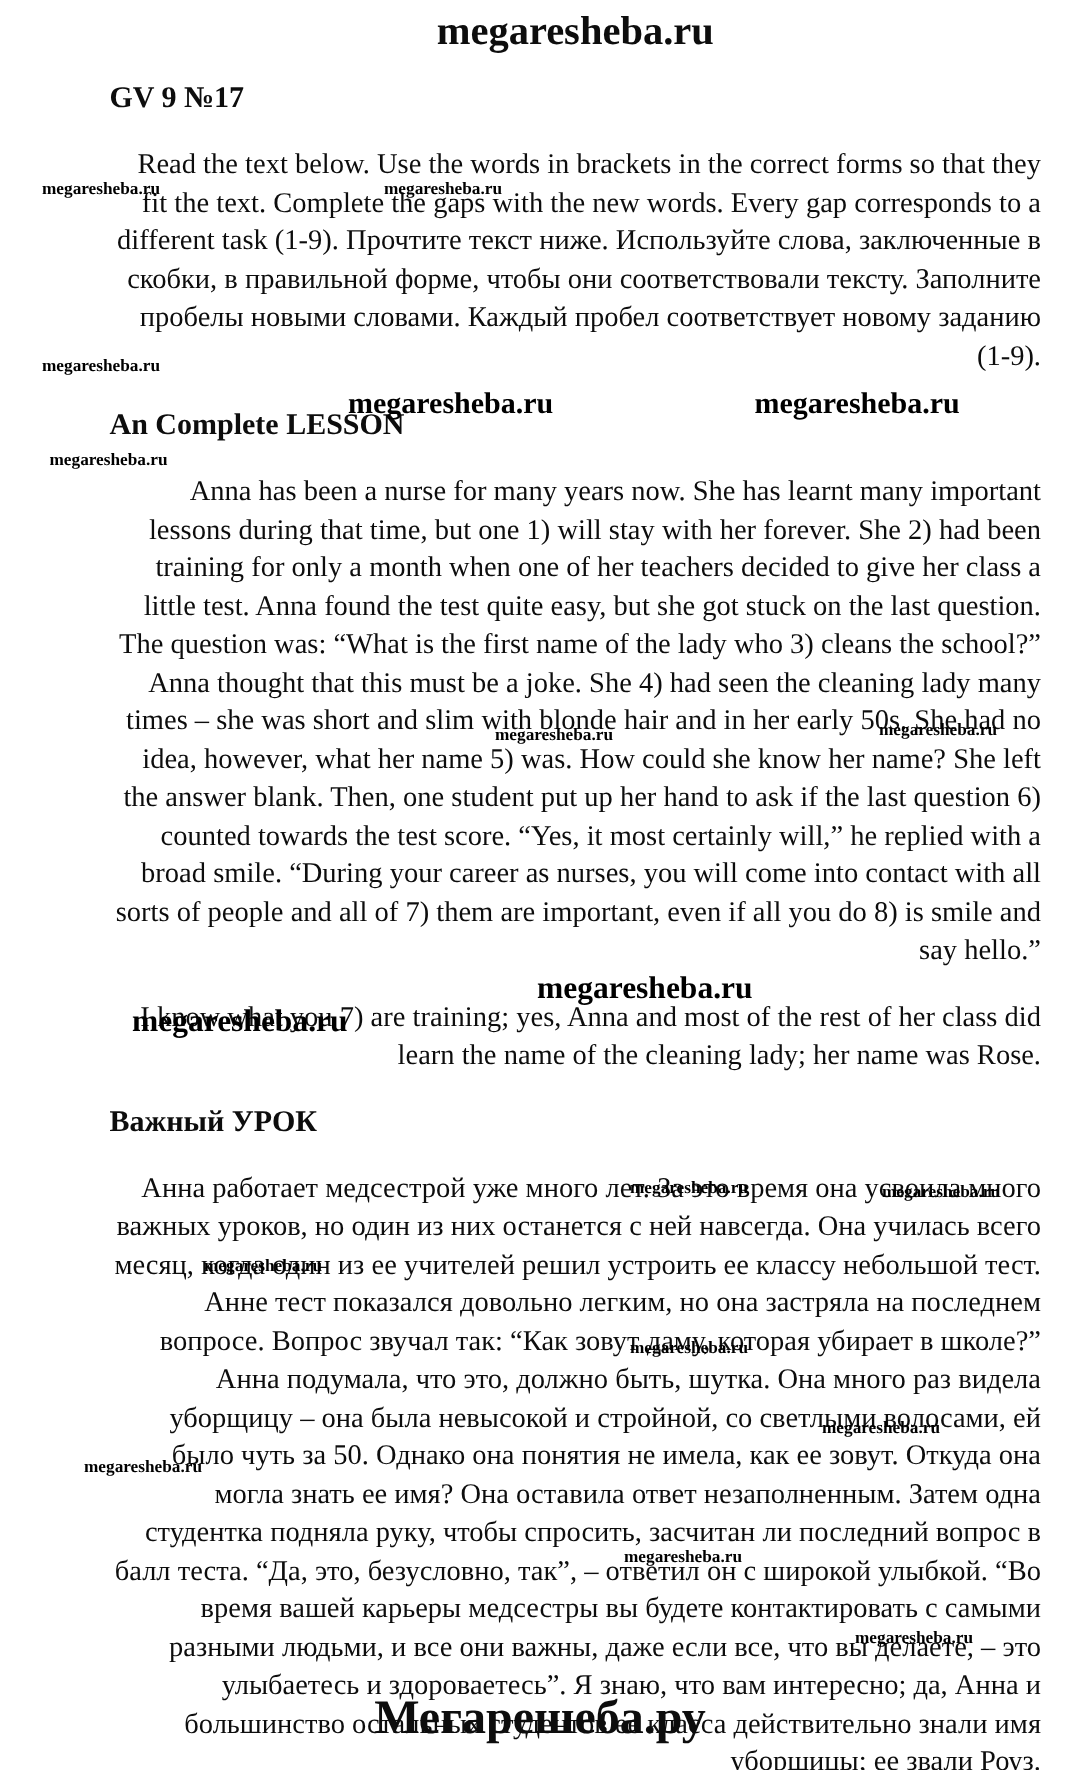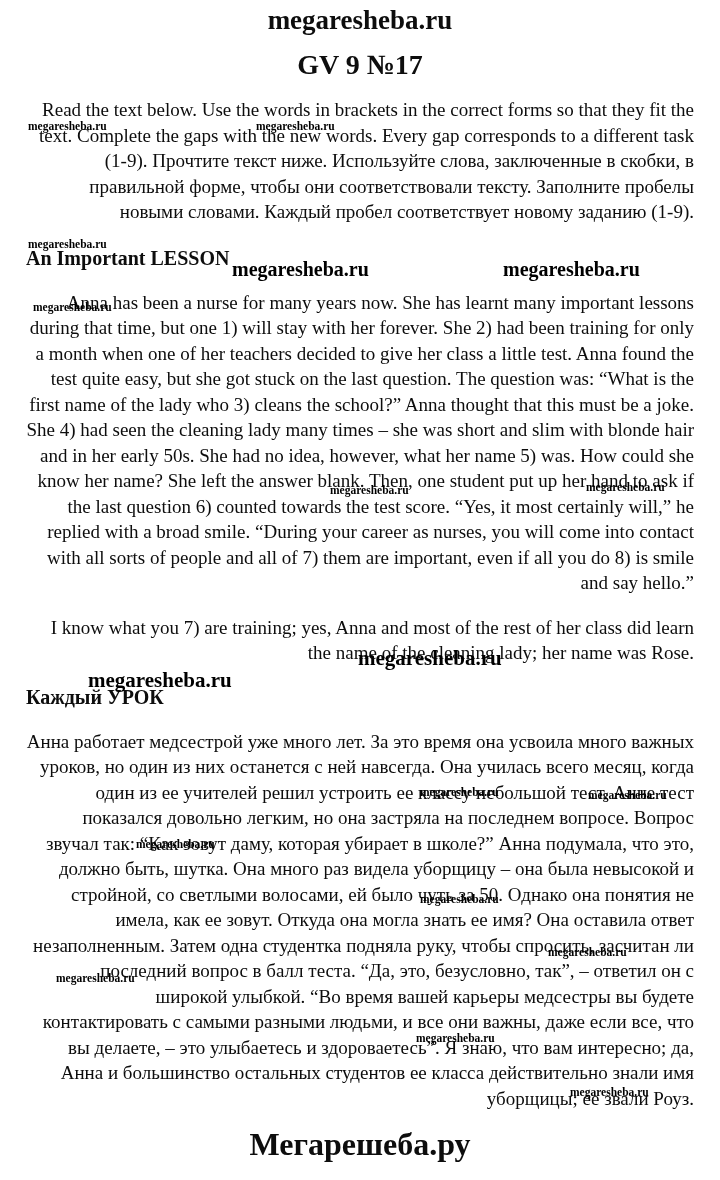--- a/index.html
+++ b/index.html
@@ -6,21 +6,21 @@
   html, body { margin: 0; padding: 0; }
   body {
     width: 720px;
     height: 1180px;
     background: #ffffff;
     color: #0d0d0d;
     font-family: "Liberation Serif", serif;
     position: relative;
     overflow: hidden;
   }
-  .page { position: relative; width: 720px; height: 999px; }
+  .page { position: relative; width: 720px; height: 999px; padding-left: 47px; }
 
   .top-watermark {
     padding-top: 4px;
     text-align: center;
     font-weight: 700;
     font-size: 27px;
     line-height: 1.2;
   }
   .bottom-watermark {
     position: absolute;
@@ -29,23 +29,22 @@
     text-align: center;
     font-weight: 700;
     font-size: 32px;
   }
 
   .content { padding: 0 26px; }
 
   .task-number {
     margin-top: 16px;
     font-weight: 700;
-    font-size: 28px;
+    font-size: 20px;
     line-height: 26px;
-    text-align: center;
   }
   .body-text {
     margin: 19px 0 0 0;
     font-size: 19px;
     line-height: 25.5px;
     text-align: right;
   }
   .body-text b { font-weight: 400; }
   .section-title {
     display: block;
@@ -72,26 +71,26 @@
 <div class="page">
 
   <div class="top-watermark">megaresheba.ru</div>
 
   <div class="content">
 
     <div class="task-number">GV 9 №17</div>
 
     <p class="body-text">Read the text below. Use the words in brackets in the correct forms so that they fit the text. Complete the gaps with the new words. Every gap corresponds to a different task (1-9). Прочтите текст ниже. Используйте слова, заключенные в скобки, в правильной форме, чтобы они соответствовали тексту. Заполните пробелы новыми словами. Каждый пробел соответствует новому заданию (1-9).</p>
 
-    <span class="section-title">An Important LESSON</span>
+    <span class="section-title">An Complete LESSON</span>
 
     <p class="body-text"><span>Anna has been a nurse for many years now. She has learnt many important lessons during that time, but one 1) </span><b>will stay</b><span> with her forever. She 2</span><b>) had been training</b><span> for only a month when one of her teachers decided to give her class a little test. Anna found the test quite easy, but she got stuck on the last question. The question was: “What is the first name of the lady who 3) </span><b>cleans</b><span> the school?” Anna thought that this must be a joke. She 4) </span><b>had seen</b><span> the cleaning lady many times – she was short and slim with blonde hair and in her early 50s. She had no idea, however, what her name 5) </span><b>was</b><span>. How could she know her name? She left the answer blank. Then, one student put up her hand to ask if the last question 6) </span><b>counted</b><span> towards the test score. “Yes, it most certainly will,” he replied with a broad smile. “During your career as nurses, you will come into contact with all sorts of people and all of 7) </span><b>them</b><span> are important, even if all you do 8) </span><b>is</b><span> smile and say hello.”</span></p>
     <p class="body-text"><span>I know what you 7) </span><b>are training</b><span>; yes, Anna and most of the rest of her class did learn the name of the cleaning lady; her name was Rose.</span></p>
 
-    <span class="section-title russian-title">Каждый УРОК</span>
+    <span class="section-title russian-title">Важный УРОК</span>
 
     <p class="body-text">Анна работает медсестрой уже много лет. За это время она усвоила много важных уроков, но один из них останется с ней навсегда. Она училась всего месяц, когда один из ее учителей решил устроить ее классу небольшой тест. Анне тест показался довольно легким, но она застряла на последнем вопросе. Вопрос звучал так: “Как зовут даму, которая убирает в школе?” Анна подумала, что это, должно быть, шутка. Она много раз видела уборщицу – она была невысокой и стройной, со светлыми волосами, ей было чуть за 50. Однако она понятия не имела, как ее зовут. Откуда она могла знать ее имя? Она оставила ответ незаполненным. Затем одна студентка подняла руку, чтобы спросить, засчитан ли последний вопрос в балл теста. “Да, это, безусловно, так”, – ответил он с широкой улыбкой. “Во время вашей карьеры медсестры вы будете контактировать с самыми разными людьми, и все они важны, даже если все, что вы делаете, – это улыбаетесь и здороваетесь”. Я знаю, что вам интересно; да, Анна и большинство остальных студентов ее класса действительно знали имя уборщицы; ее звали Роуз.</p>
 
   </div>
 
   <span class="wm small" style="left:28px;  top:120px">megaresheba.ru</span>
   <span class="wm small" style="left:256px; top:120px">megaresheba.ru</span>
   <span class="wm small" style="left:28px;  top:238px">megaresheba.ru</span>
   <span class="wm med" style="left:232px; top:258px">megaresheba.ru</span>
   <span class="wm med" style="left:503px; top:258px">megaresheba.ru</span>

